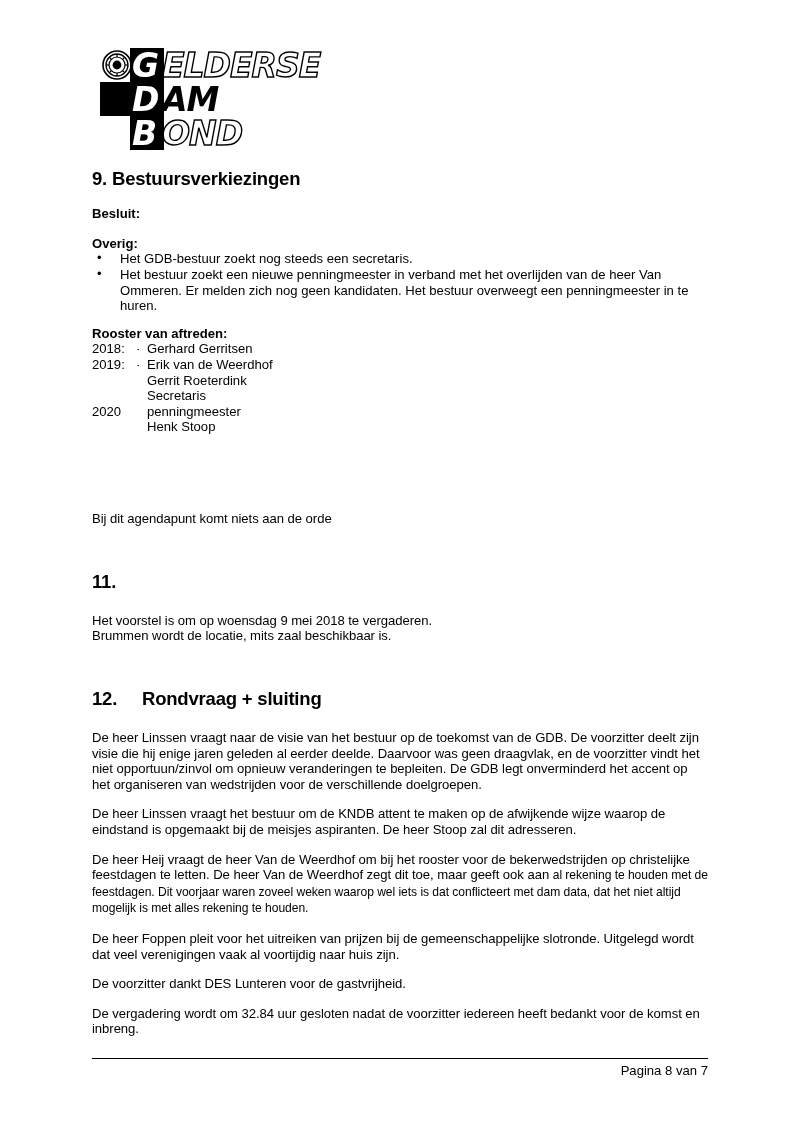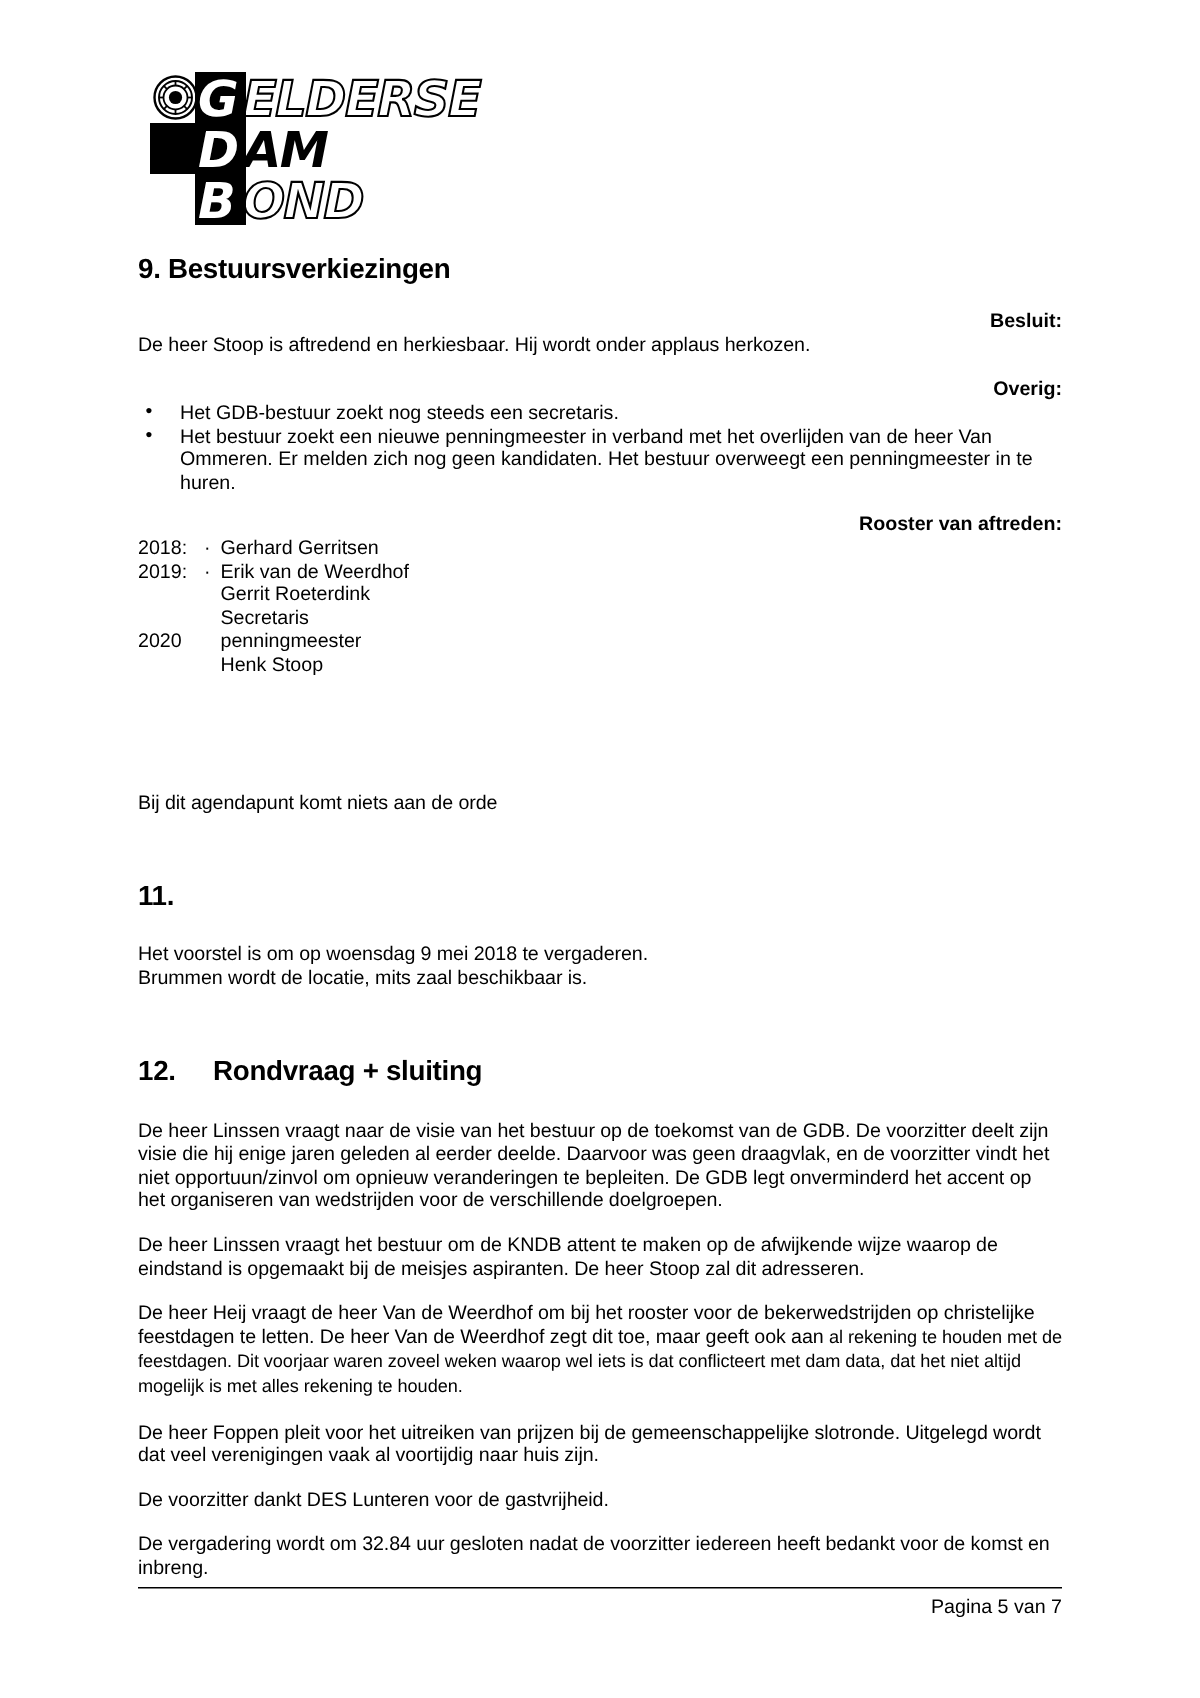--- a/index.html
+++ b/index.html
@@ -105,21 +105,20 @@
     font-size: 13.1px;
     line-height: 15.6px;
     margin: 0;
     letter-spacing: -0.05px;
   }
   .lbl {
     font-size: 13.1px;
     line-height: 15.6px;
     font-weight: 700;
     margin: 0;
-    text-align: right;
   }
   .small {
     font-size: 12.1px;
   }
 
   ul.bullets {
     list-style: none;
     margin: 0;
     padding: 0;
   }
@@ -219,21 +218,20 @@
   <div class="content" style="top:168px;">
 
     <h1 class="sec">
       <span class="num-inline">9.</span>
       <span>Bestuursverkiezingen</span>
     </h1>
 
     <div class="sp-16"></div>
 
     <p class="lbl">Besluit:</p>
-    <p class="body">De heer Stoop is aftredend en herkiesbaar. Hij wordt onder applaus herkozen.</p>
 
     <div class="sp-14"></div>
 
     <p class="lbl">Overig:</p>
     <ul class="bullets">
       <li>Het GDB-bestuur zoekt nog steeds een secretaris.</li>
       <li>Het bestuur zoekt een nieuwe penningmeester in verband met het overlijden van de heer Van Ommeren. Er melden zich nog geen kandidaten. Het bestuur overweegt een penningmeester in te huren.</li>
     </ul>
 
     <div class="sp-12"></div>
@@ -310,16 +308,16 @@
     <div class="sp-14"></div>
     <p class="body">De heer Foppen pleit voor het uitreiken van prijzen bij de gemeenschappelijke slotronde. Uitgelegd wordt dat veel verenigingen vaak al voortijdig naar huis zijn.</p>
     <div class="sp-14"></div>
     <p class="body">De voorzitter dankt DES Lunteren voor de gastvrijheid.</p>
     <div class="sp-14"></div>
     <p class="body">De vergadering wordt om 32.84 uur gesloten nadat de voorzitter iedereen heeft bedankt voor de komst en inbreng.</p>
   </div>
 
   <div class="footer">
     <hr>
-    <div class="pg">Pagina 5 van 7</div>
+    <div class="pg">Pagina 8 van 7</div>
   </div>
 
 </div>
 
 </body></html>

